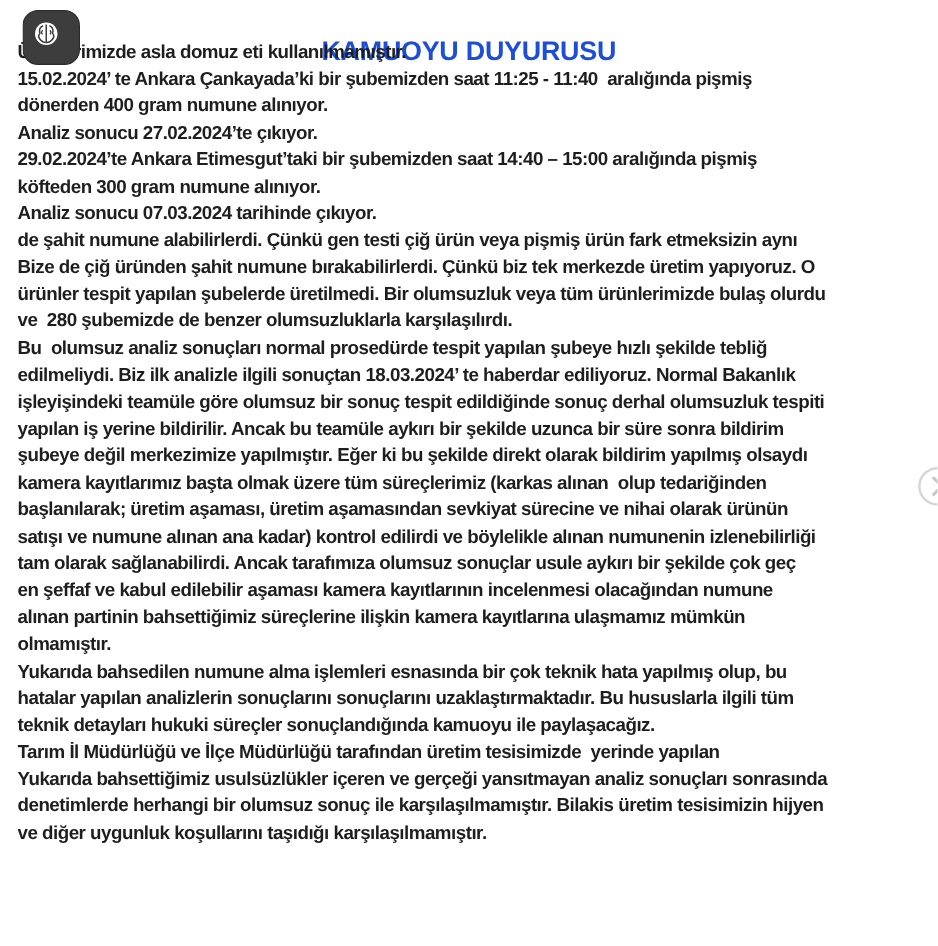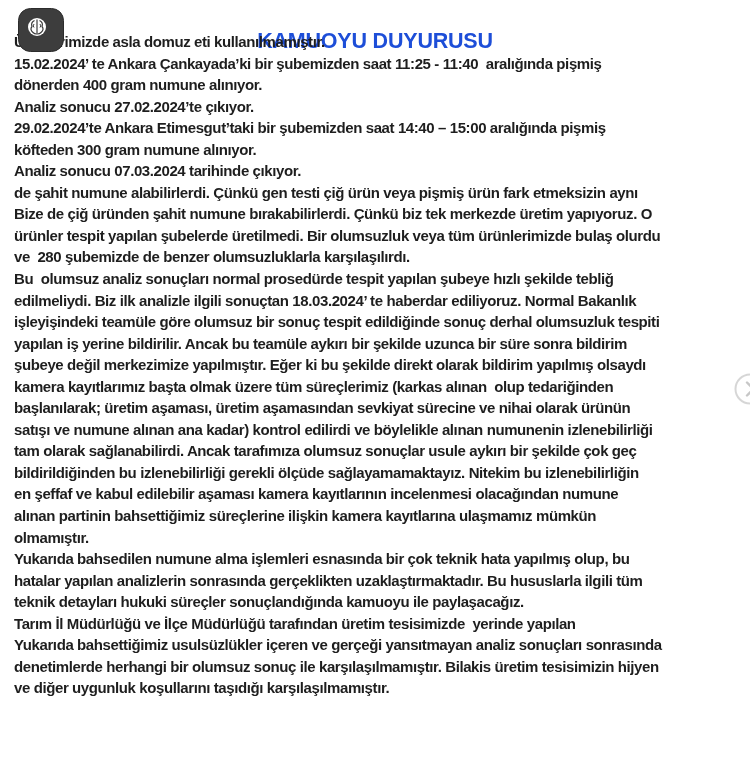--- a/index.html
+++ b/index.html
@@ -89,26 +89,25 @@
       <div class="line">ve  280 şubemizde de benzer olumsuzluklarla karşılaşılırdı.</div>
       <div class="line">Bu  olumsuz analiz sonuçları normal prosedürde tespit yapılan şubeye hızlı şekilde tebliğ</div>
       <div class="line">edilmeliydi. Biz ilk analizle ilgili sonuçtan 18.03.2024’ te haberdar ediliyoruz. Normal Bakanlık</div>
       <div class="line">işleyişindeki teamüle göre olumsuz bir sonuç tespit edildiğinde sonuç derhal olumsuzluk tespiti</div>
       <div class="line">yapılan iş yerine bildirilir. Ancak bu teamüle aykırı bir şekilde uzunca bir süre sonra bildirim</div>
       <div class="line">şubeye değil merkezimize yapılmıştır. Eğer ki bu şekilde direkt olarak bildirim yapılmış olsaydı</div>
       <div class="line">kamera kayıtlarımız başta olmak üzere tüm süreçlerimiz (karkas alınan  olup tedariğinden</div>
       <div class="line">başlanılarak; üretim aşaması, üretim aşamasından sevkiyat sürecine ve nihai olarak ürünün</div>
       <div class="line">satışı ve numune alınan ana kadar) kontrol edilirdi ve böylelikle alınan numunenin izlenebilirliği</div>
       <div class="line">tam olarak sağlanabilirdi. Ancak tarafımıza olumsuz sonuçlar usule aykırı bir şekilde çok geç</div>
-      <div class="line">bildirildiğinden bu izlenebilirliği gerekli ölçüde sağlayamamaktayız. Nitekim bu izlenebilirliğin</div>
       <div class="line">en şeffaf ve kabul edilebilir aşaması kamera kayıtlarının incelenmesi olacağından numune</div>
       <div class="line">alınan partinin bahsettiğimiz süreçlerine ilişkin kamera kayıtlarına ulaşmamız mümkün</div>
       <div class="line">olmamıştır.</div>
       <div class="line">Yukarıda bahsedilen numune alma işlemleri esnasında bir çok teknik hata yapılmış olup, bu</div>
-      <div class="line">hatalar yapılan analizlerin sonrasında gerçeklikten uzaklaştırmaktadır. Bu hususlarla ilgili tüm</div>
+      <div class="line">hatalar yapılan analizlerin sonuçlarını sonuçlarını uzaklaştırmaktadır. Bu hususlarla ilgili tüm</div>
       <div class="line">teknik detayları hukuki süreçler sonuçlandığında kamuoyu ile paylaşacağız.</div>
       <div class="line">Tarım İl Müdürlüğü ve İlçe Müdürlüğü tarafından üretim tesisimizde  yerinde yapılan</div>
       <div class="line">Yukarıda bahsettiğimiz usulsüzlükler içeren ve gerçeği yansıtmayan analiz sonuçları sonrasında</div>
       <div class="line">denetimlerde herhangi bir olumsuz sonuç ile karşılaşılmamıştır. Bilakis üretim tesisimizin hijyen</div>
       <div class="line">ve diğer uygunluk koşullarını taşıdığı karşılaşılmamıştır.</div>
     </div>
 
   <div class="logo">
     <svg viewBox="0 0 46 44" xmlns="http://www.w3.org/2000/svg">
       <rect x="0.5" y="0.5" width="45" height="43" rx="12" fill="#3d3d3d" stroke="#2c2c2c" stroke-width="1"></rect>

